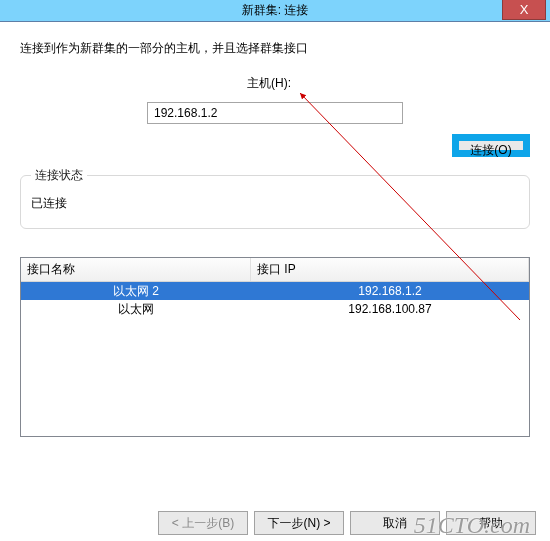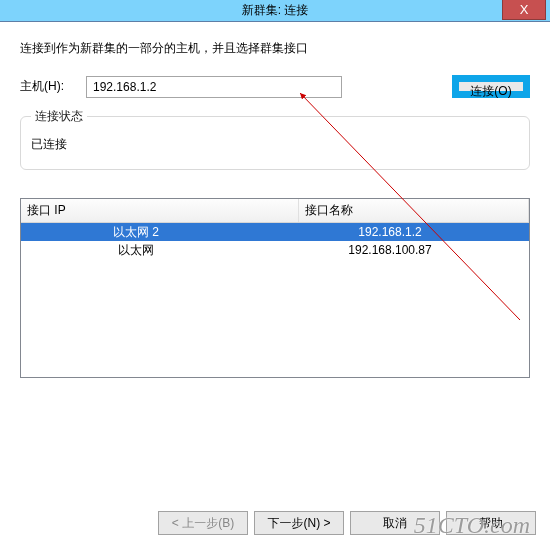--- a/index.html
+++ b/index.html
@@ -28,21 +28,21 @@
     position: absolute; right: 4px; top: -1px;
     width: 44px; height: 21px;
     background: #c75050; color: #fff;
     border: 1px solid #8c3b3b;
     display: flex; align-items: center; justify-content: center;
     font-size: 13px; font-family: Arial, sans-serif;
     cursor: pointer;
   }
   .content { padding: 18px 20px 12px 20px; }
   .instruction { margin-bottom: 18px; }
-  .host-row { display: flex; align-items: center; margin-bottom: 18px; gap: 10px; }
+  .host-row { display: flex; align-items: center; margin-bottom: 18px; gap: 10px; flex-direction: column; }
   .host-label { width: 56px; }
   .host-input {
     width: 256px; height: 22px;
     border: 1px solid #a6a6a6;
     padding: 1px 6px;
     font-family: inherit; font-size: 12px;
   }
   .connect-btn {
     margin-left: auto;
     width: 78px; height: 23px;
@@ -149,22 +149,22 @@
   </div>
 
   <div class="fieldset">
     <div class="fieldset-legend">连接状态</div>
     <div class="fieldset-body">已连接</div>
   </div>
 
 
   <div class="grid">
     <div class="grid-header">
+      <div class="grid-header-cell col-name">接口名称</div>
       <div class="grid-header-cell col-ip">接口 IP</div>
-      <div class="grid-header-cell col-name">接口名称</div>
     </div>
     <div class="grid-body">
       <div class="grid-row selected">
         <div class="grid-cell col-name">以太网 2</div>
         <div class="grid-cell col-ip">192.168.1.2</div>
       </div>
       <div class="grid-row">
         <div class="grid-cell col-name">以太网</div>
         <div class="grid-cell col-ip">192.168.100.87</div>
       </div>

